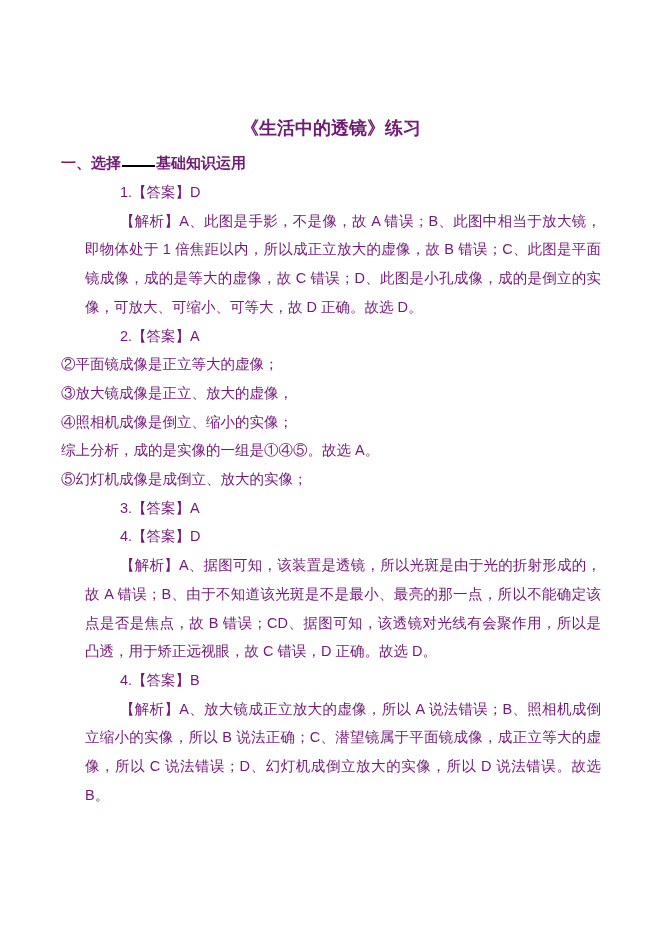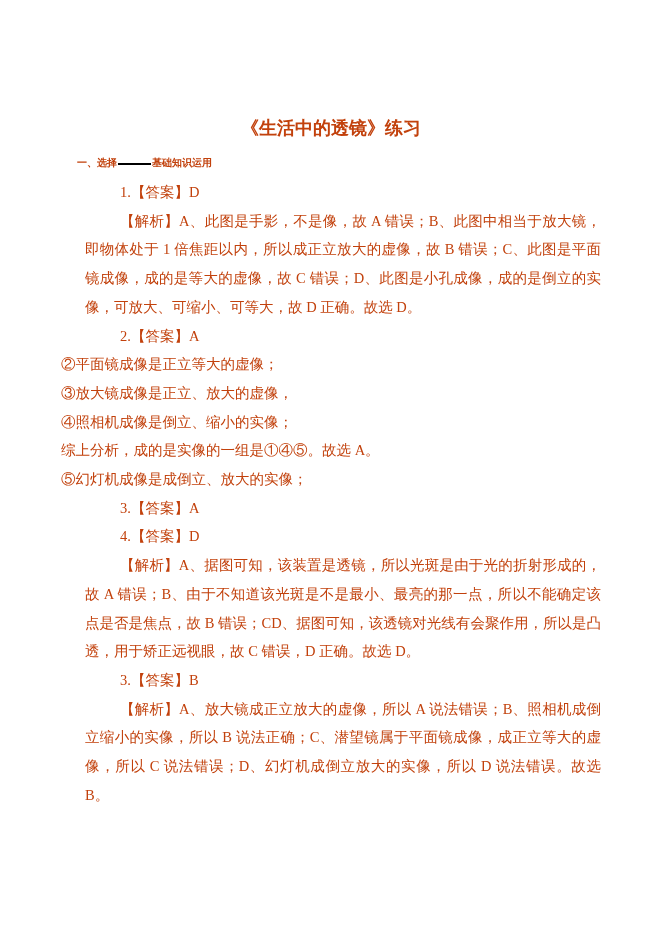--- a/index.html
+++ b/index.html
@@ -5,42 +5,42 @@
   html, body {
     margin: 0;
     padding: 0;
     background: #ffffff;
   }
   .page {
     position: relative;
     width: 661px;
     height: 936px;
     background: #ffffff;
-    color: #c2410c;
-    font-family: Liberation Serif, serif;
+    color: #701a75;
+    font-family: Liberation Sans, sans-serif;
     overflow: hidden;
   }
   .content {
     position: absolute;
     left: 61px;
     top: 112px;
     width: 540px;
   }
   .doc-title {
     text-align: center;
     font-weight: bold;
     font-size: 18px;
     line-height: 32px;
     margin: 0 0 6px 0;
   }
   .section-heading {
     font-weight: bold;
-    font-size: 10px;
+    font-size: 15px;
     line-height: 25px;
-    margin: 0 0 3px 16px;
+    margin: 0 0 3px 0;
     white-space: nowrap;
   }
   .heading-rule {
     display: inline-block;
     width: 33px;
     height: 2px;
     background: #000000;
     vertical-align: baseline;
     margin: 0 1px 1px 1px;
   }
@@ -76,17 +76,17 @@
     <p class="para">③放大镜成像是正立、放大的虚像，</p>
     <p class="para">④照相机成像是倒立、缩小的实像；</p>
     <p class="para">综上分析，成的是实像的一组是①④⑤。故选 A。</p>
     <p class="para">⑤幻灯机成像是成倒立、放大的实像；</p>
 
     <p class="para indent">3.【答案】A</p>
 
     <p class="para indent">4.【答案】D</p>
     <p class="para indent">【解析】A、据图可知，该装置是透镜，所以光斑是由于光的折射形成的，故 A 错误；B、由于不知道该光斑是不是最小、最亮的那一点，所以不能确定该点是否是焦点，故 B 错误；CD、据图可知，该透镜对光线有会聚作用，所以是凸透，用于矫正远视眼，故 C 错误，D 正确。故选 D。</p>
 
-    <p class="para indent">3.【答案】B</p>
+    <p class="para indent">4.【答案】B</p>
     <p class="para indent">【解析】A、放大镜成正立放大的虚像，所以 A 说法错误；B、照相机成倒立缩小的实像，所以 B 说法正确；C、潜望镜属于平面镜成像，成正立等大的虚像，所以 C 说法错误；D、幻灯机成倒立放大的实像，所以 D 说法错误。故选 B。</p>
 
   </div>
 </div>
 
 </body></html>

